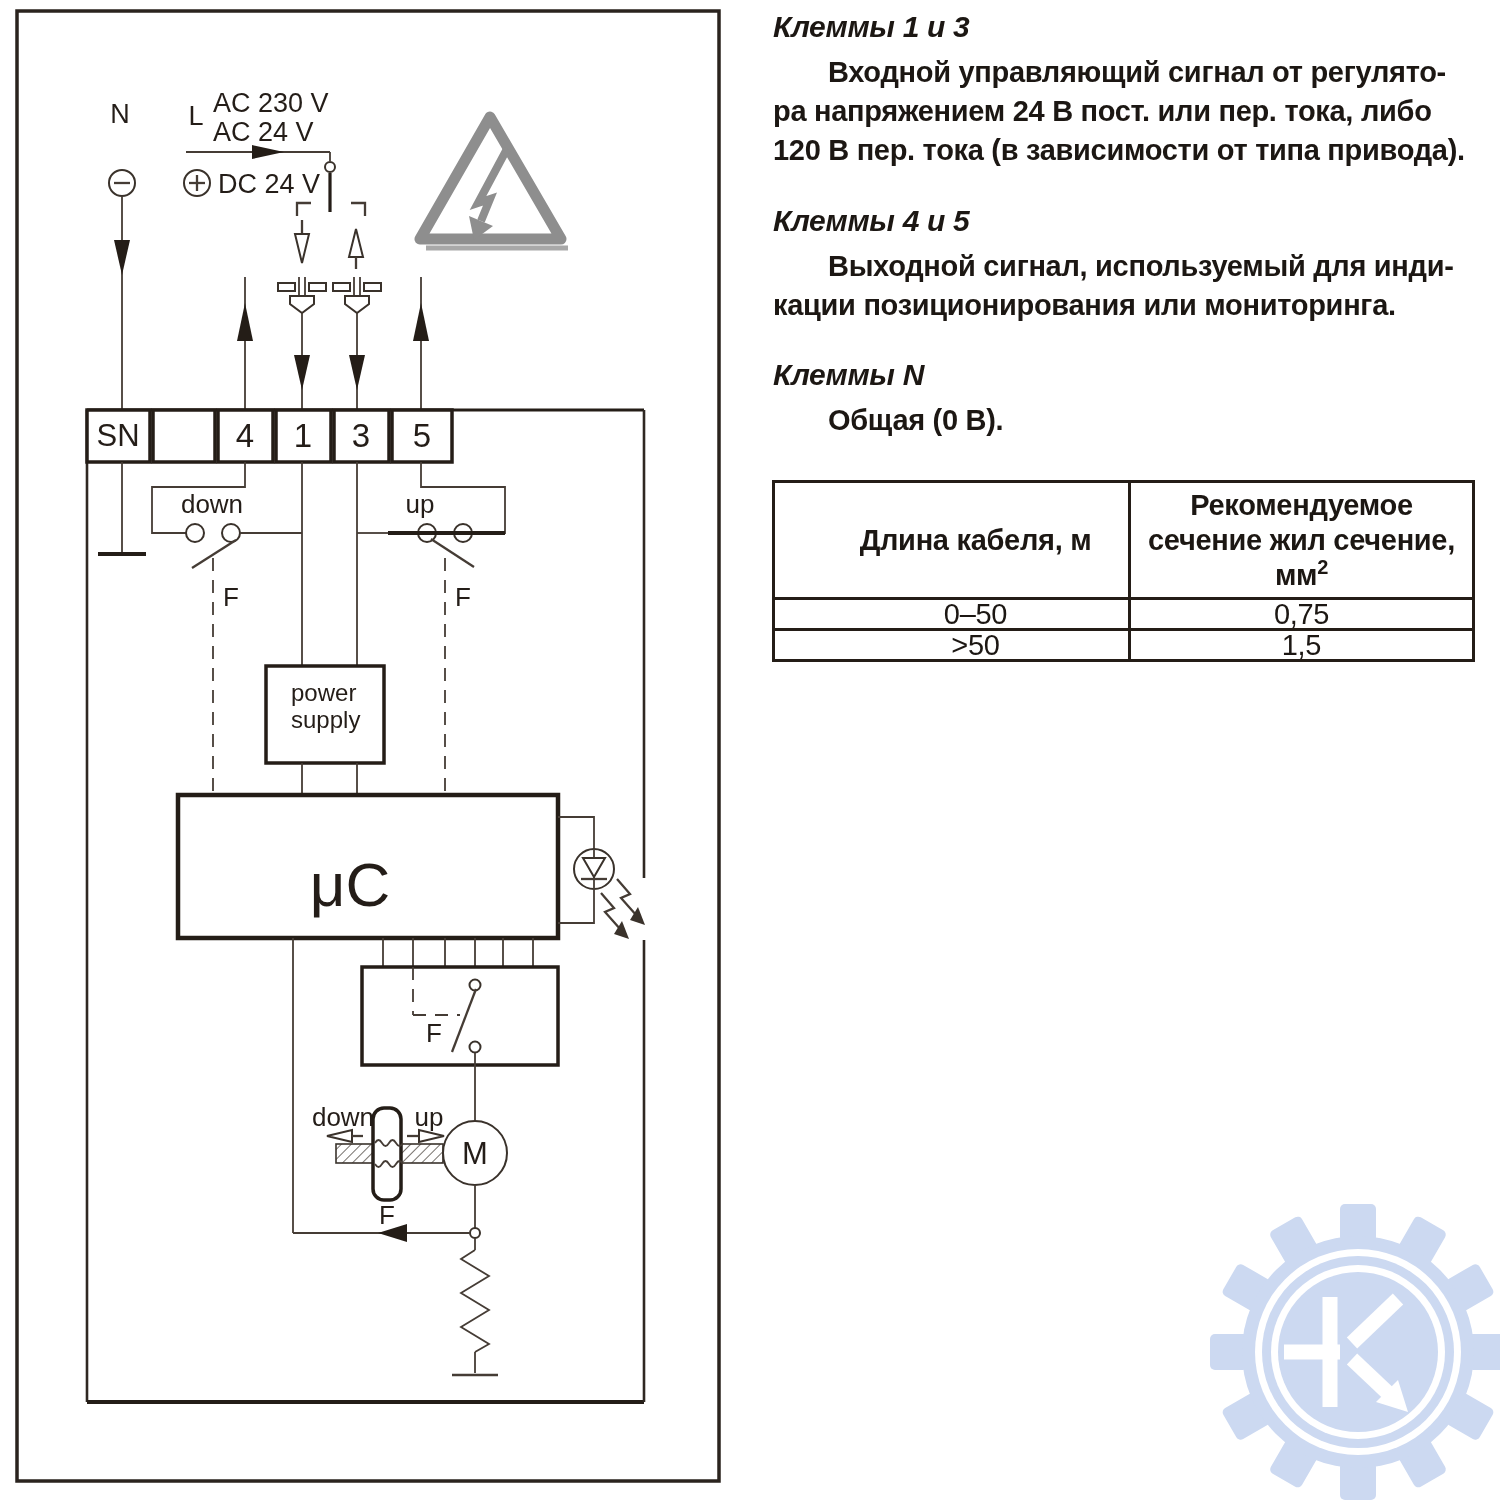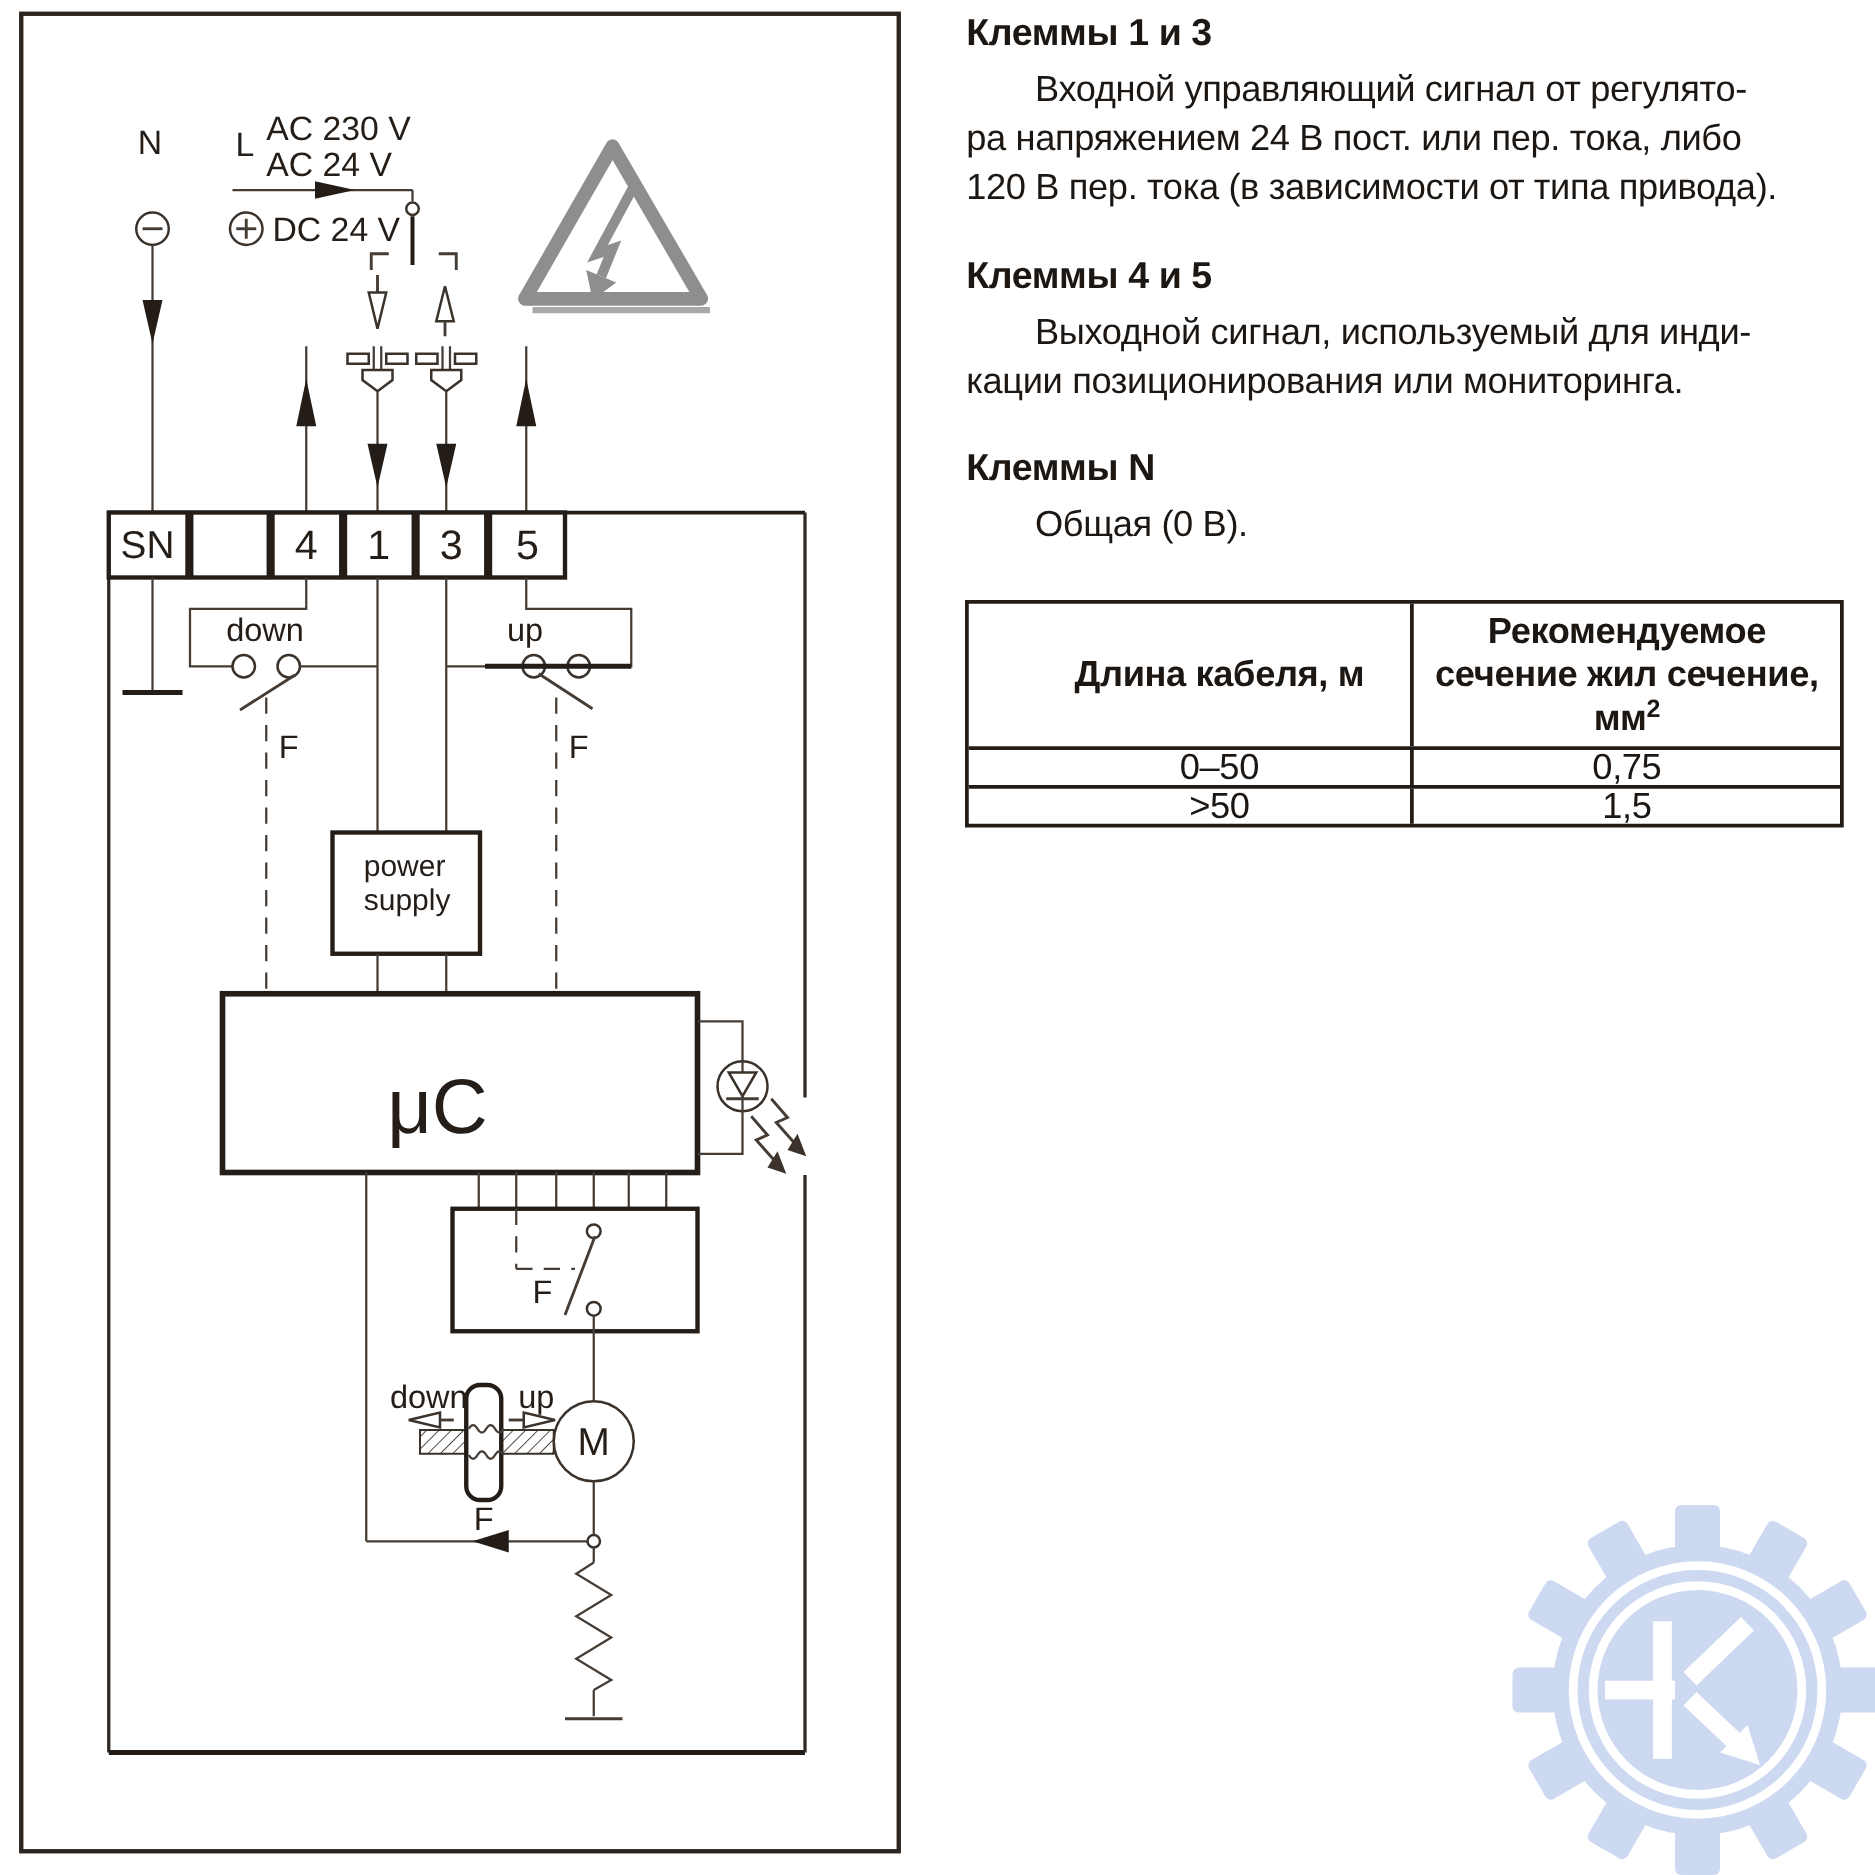--- a/index.html
+++ b/index.html
@@ -22,22 +22,22 @@
   .th{stroke:#241d17;stroke-width:3;fill:none;}
   .bx{stroke:#241d17;stroke-width:3.5;fill:#ffffff;}
   .bx2{stroke:#241d17;stroke-width:4.5;fill:#ffffff;}
   .fil{fill:#241d17;stroke:none;}
   .opn{fill:#ffffff;stroke:#3a322b;stroke-width:2;}
   .dash{stroke-dasharray:13 9;}
   .gray{stroke:#8e8e8e;fill:none;}
   
   .rcol{position:absolute;left:773px;width:715px;}
   .sec{position:absolute;left:0;width:715px;}
-  .sec-h{font-size:30px;font-weight:bold;line-height:34px;margin:0 0 9px 0;letter-spacing:-0.3px;}
-  .pline{font-size:29px;line-height:39px;white-space:nowrap;letter-spacing:-0.3px;}
+  .sec-h{font-size:30px;font-weight:bold;line-height:34px;margin:0 0 9px 0;letter-spacing:-0.3px;font-style:italic;}
+  .pline{font-size:29px;line-height:39px;white-space:nowrap;letter-spacing:-0.3px;font-weight:bold;}
   .indent{padding-left:55px;}
   
   .tbl{position:absolute;left:772px;top:480px;width:703px;border:3px solid #241d17;box-sizing:border-box;}
   .trow{display:grid;grid-template-columns:356px 1fr;}
   .trow + .trow{border-top:3px solid #241d17;}
   .tc{display:flex;align-items:center;justify-content:center;text-align:center;
       font-size:29px;letter-spacing:-0.3px;box-sizing:border-box;}
   .tc.c1{border-right:3px solid #241d17;margin-left:48px;}
   .thead .tc{font-weight:bold;line-height:35px;height:114px;flex-direction:column;}
   .tdata .tc{height:28px;}

